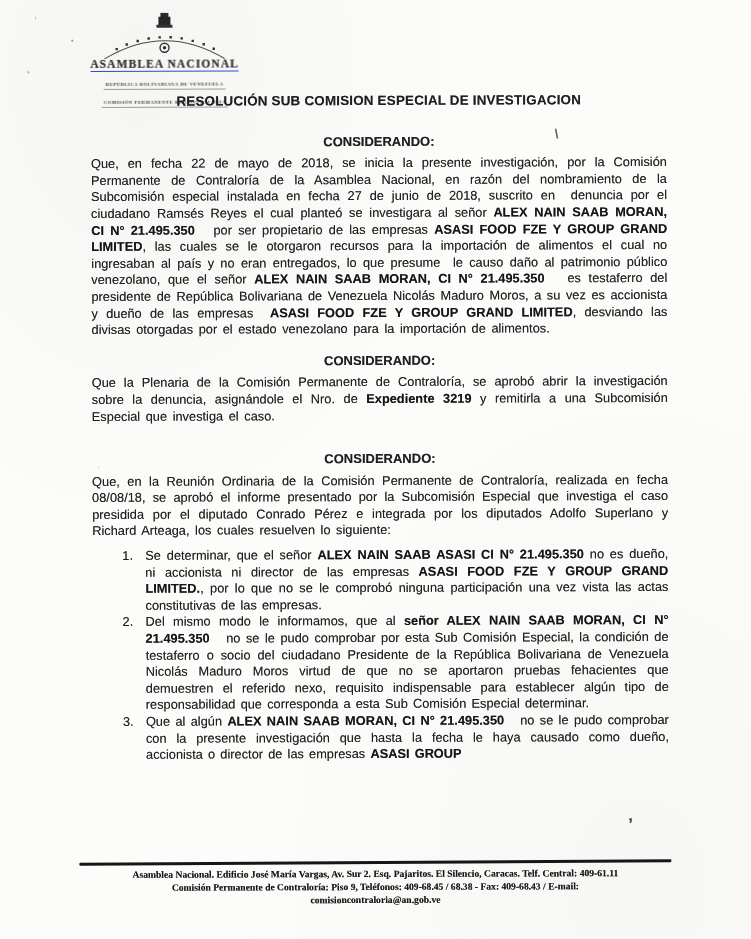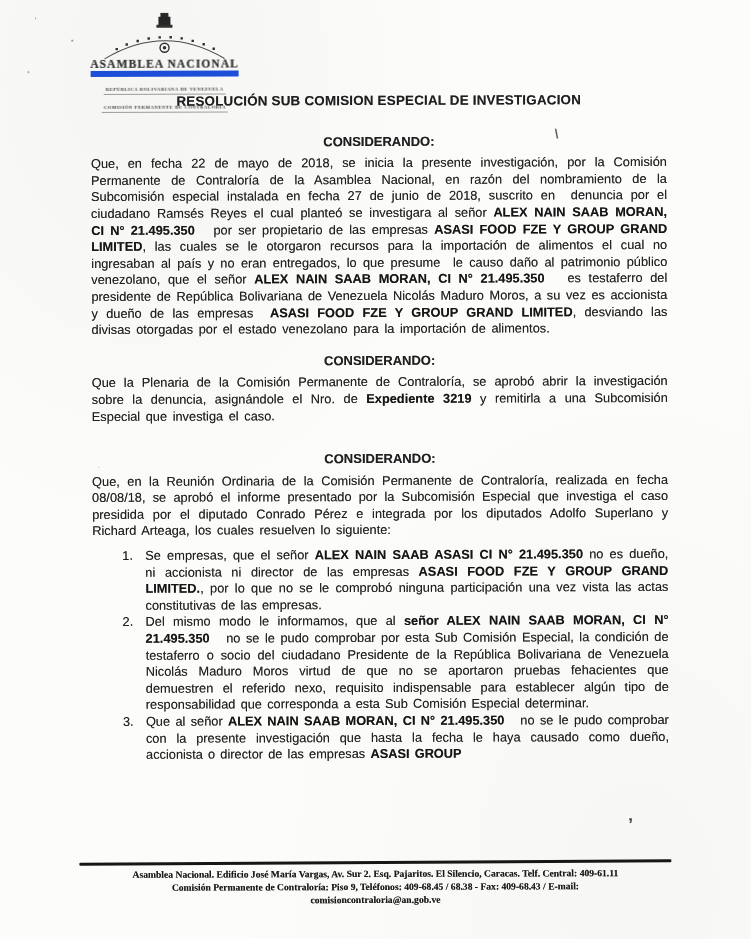--- a/index.html
+++ b/index.html
@@ -12,21 +12,21 @@
     font-family:"Liberation Sans",sans-serif;
     color:#1f1f1f;
   }
   .sheet{position:absolute;inset:0;transform:rotate(-0.2deg);}
   
   .logo{position:absolute;left:86px;top:12px;width:160px;text-align:center;color:#2e2e2e;}
   .logo .monument{display:block;margin:0 auto 1px auto;width:22px;height:17px;}
   .logo .dome{display:block;margin:0 auto -7px auto;}
   .logo .org{
     font-family:"Liberation Serif",serif;font-weight:700;font-size:11.5px;
-    letter-spacing:1.1px;color:#333;border-bottom:6px solid #1d4ed8;
+    letter-spacing:1.1px;color:#333;border-bottom:1px solid #1d4ed8;
     padding-bottom:1px;display:inline-block;
     text-shadow:0 0 .6px rgba(40,40,40,.7);filter:blur(.2px);
   }
   .logo .sub{
     font-family:"Liberation Serif",serif;font-weight:700;font-size:4.6px;
     letter-spacing:.6px;color:#3a3a3a;line-height:6.5px;
     filter:blur(.35px);border-bottom:1px solid rgba(80,80,80,.55);
     display:inline-block;padding:0 2px;
   }
   
@@ -111,29 +111,29 @@
     <div id="doc-blocks">
         <div class="heading">CONSIDERANDO:</div>
         <p class="para"><span>Que, en fecha 22 de mayo de 2018, se inicia la presente investigación, por la Comisión Permanente de Contraloría de la Asamblea Nacional, en razón del nombramiento de la Subcomisión especial instalada en fecha 27 de junio de 2018, suscrito en&nbsp; denuncia por el ciudadano Ramsés Reyes el cual planteó se investigara al señor </span><b>ALEX NAIN SAAB MORAN, CI N° 21.495.350</b><span>&nbsp;&nbsp; por ser propietario de las empresas </span><b>ASASI FOOD FZE Y GROUP GRAND LIMITED</b><span>, las cuales se le otorgaron recursos para la importación de alimentos el cual no ingresaban al país y no eran entregados, lo que presume&nbsp; le causo daño al patrimonio público venezolano, que el señor </span><b>ALEX NAIN SAAB MORAN, CI N° 21.495.350</b><span>&nbsp;&nbsp; es testaferro del presidente de República Bolivariana de Venezuela Nicolás Maduro Moros, a su vez es accionista y dueño de las empresas&nbsp; </span><b>ASASI FOOD FZE Y GROUP GRAND LIMITED</b><span>, desviando las divisas otorgadas por el estado venezolano para la importación de alimentos.</span></p>
         <div class="heading gap-sm">CONSIDERANDO:</div>
         <p class="para"><span>Que la Plenaria de la Comisión Permanente de Contraloría, se aprobó abrir la investigación sobre la denuncia, asignándole el Nro. de </span><b>Expediente 3219</b><span> y remitirla a una Subcomisión Especial que investiga el caso.</span></p>
         <div class="heading gap-lg">CONSIDERANDO:</div>
         <p class="para"><span>Que, en la Reunión Ordinaria de la Comisión Permanente de Contraloría, realizada en fecha 08/08/18, se aprobó el informe presentado por la Subcomisión Especial que investiga el caso presidida por el diputado Conrado Pérez e integrada por los diputados Adolfo Superlano y Richard Arteaga, los cuales resuelven lo siguiente:</span></p>
         <div class="rlist">
           <div class="li">
             <span class="li-num">1.</span>
-            <div class="li-text"><span>Se empresas, que el señor </span><b>ALEX NAIN SAAB ASASI CI N° 21.495.350</b><span> no es dueño, ni accionista ni director de las empresas </span><b>ASASI FOOD FZE Y GROUP GRAND LIMITED.</b><span>, por lo que no se le comprobó ninguna participación una vez vista las actas constitutivas de las empresas.</span></div>
+            <div class="li-text"><span>Se determinar, que el señor </span><b>ALEX NAIN SAAB ASASI CI N° 21.495.350</b><span> no es dueño, ni accionista ni director de las empresas </span><b>ASASI FOOD FZE Y GROUP GRAND LIMITED.</b><span>, por lo que no se le comprobó ninguna participación una vez vista las actas constitutivas de las empresas.</span></div>
           </div>
           <div class="li">
             <span class="li-num">2.</span>
             <div class="li-text"><span>Del mismo modo le informamos, que al </span><b>señor ALEX NAIN SAAB MORAN, CI N° 21.495.350</b><span>&nbsp;&nbsp; no se le pudo comprobar por esta Sub Comisión Especial, la condición de testaferro o socio del ciudadano Presidente de la República Bolivariana de Venezuela Nicolás Maduro Moros virtud de que no se aportaron pruebas fehacientes que demuestren el referido nexo, requisito indispensable para establecer algún tipo de responsabilidad que corresponda a esta Sub Comisión Especial determinar.</span></div>
           </div>
           <div class="li">
             <span class="li-num">3.</span>
-            <div class="li-text"><span>Que al señor </span><b>ALEX NAIN SAAB MORAN, CI N° 21.495.350</b><span>&nbsp;&nbsp; no se le pudo comprobar con la presente investigación que hasta la fecha le haya causado como dueño, accionista o director de las empresas </span><b>ASASI GROUP</b></div>
+            <div class="li-text"><span>Que al algún </span><b>ALEX NAIN SAAB MORAN, CI N° 21.495.350</b><span>&nbsp;&nbsp; no se le pudo comprobar con la presente investigación que hasta la fecha le haya causado como dueño, accionista o director de las empresas </span><b>ASASI GROUP</b></div>
           </div>
         </div>
       </div>
   </div>
 
   <div class="footer-rule"></div>
   <div class="footer">
     <div>Asamblea Nacional. Edificio José María Vargas, Av. Sur 2. Esq. Pajaritos. El Silencio, Caracas. Telf. Central: 409-61.11</div>
     <div>Comisión Permanente de Contraloría: Piso 9, Teléfonos: 409-68.45 / 68.38 - Fax: 409-68.43 / E-mail:</div>
     <div>comisioncontraloria@an.gob.ve</div>

